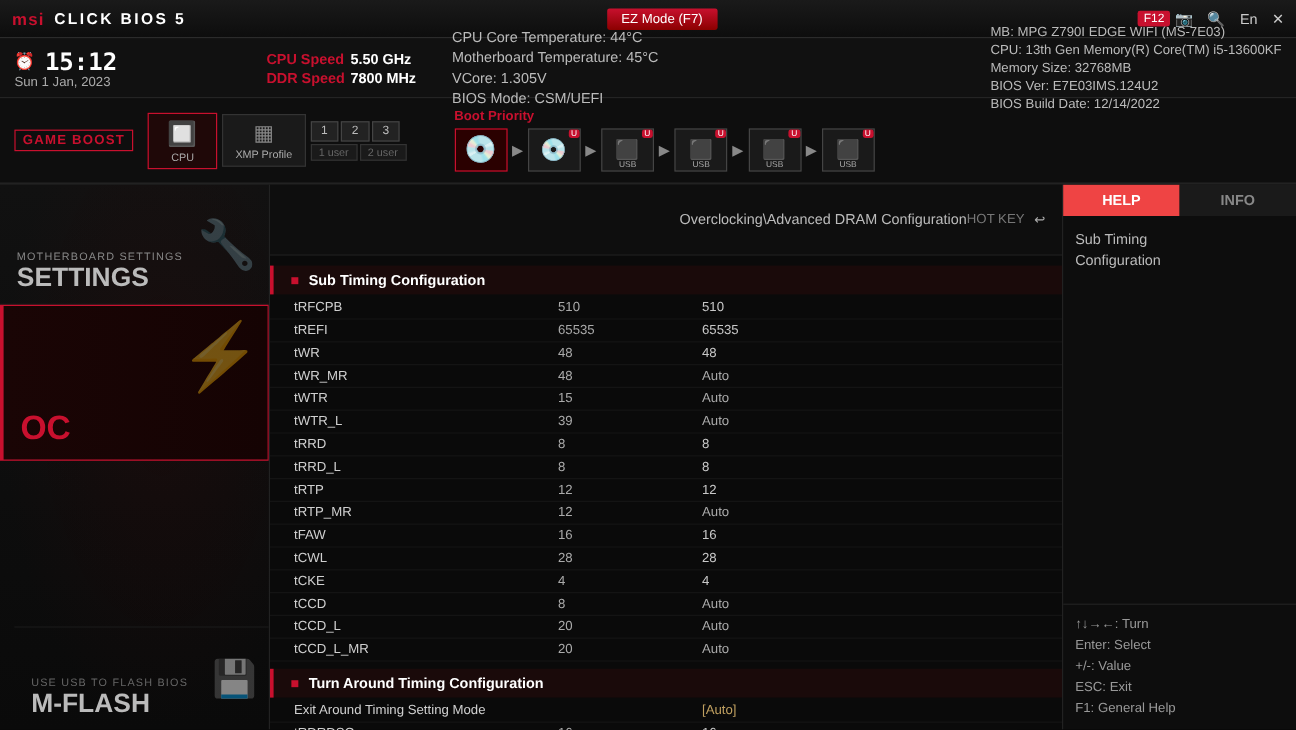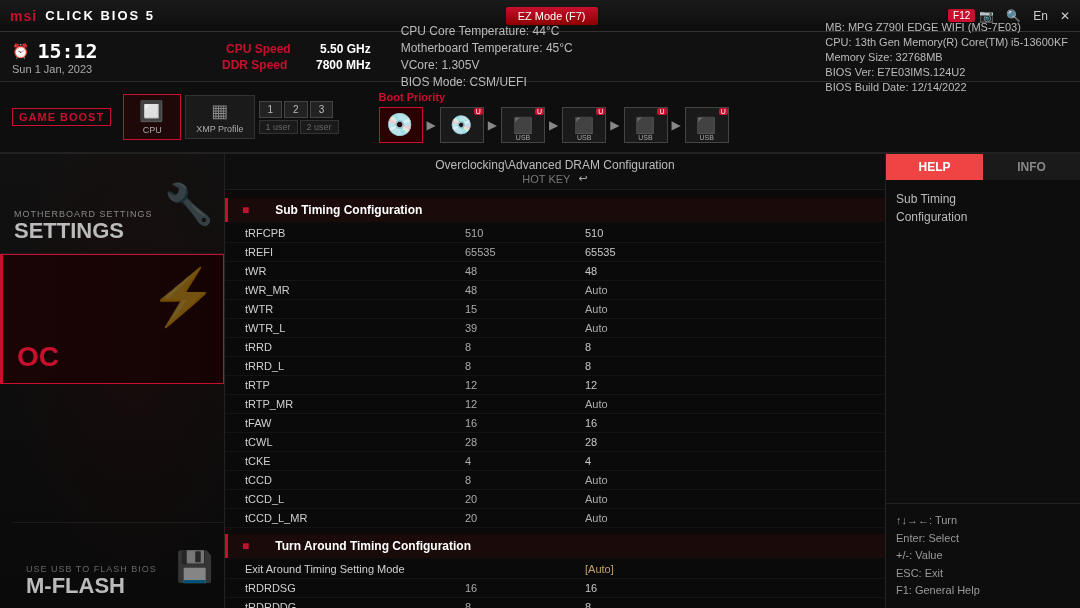--- a/index.html
+++ b/index.html
@@ -106,22 +106,21 @@
     }
     .date-display { color: #aaa; font-size: 11px; }
     .speed-section {
       display: flex;
       flex-direction: column;
       gap: 2px;
     }
     .speed-row {
       display: flex;
       align-items: center;
-      gap: 24px;
-      justify-content: flex-end;
+      gap: 0;
     }
     .speed-label {
       color: #c8102e;
       font-size: 12px;
       font-weight: bold;
       min-width: 70px;
     }
     .speed-value {
       color: #fff;
       font-size: 12px;
@@ -347,25 +346,24 @@
     .center-content {
       flex: 1;
       background: #0a0a0a;
       display: flex;
       flex-direction: column;
       overflow: hidden;
     }
     .breadcrumb-bar {
       display: flex;
       align-items: center;
-      justify-content: flex-start;
-      padding: 4px 14px;
+      justify-content: flex-end;
+      padding: 22px 14px;
       background: #0e0e0e;
       border-bottom: 1px solid #1e1e1e;
-      flex-direction: column;
     }
     .breadcrumb-text {
       color: #bbb;
       font-size: 12px;
     }
     .hot-key-area {
       display: flex;
       align-items: center;
       gap: 8px;
       color: #777;
@@ -396,21 +394,20 @@
       margin: 4px 0 2px;
     }
     .section-header-icon {
       color: #c8102e;
       font-size: 12px;
     }
     .section-header-text {
       color: #fff;
       font-size: 12px;
       font-weight: bold;
-      margin-left: 18px;
     }
 
     .setting-row {
       display: grid;
       grid-template-columns: 220px 120px 1fr;
       padding: 3px 14px 3px 20px;
       font-size: 11px;
       color: #c8c8c8;
       border-bottom: 1px solid #141414;
     }

